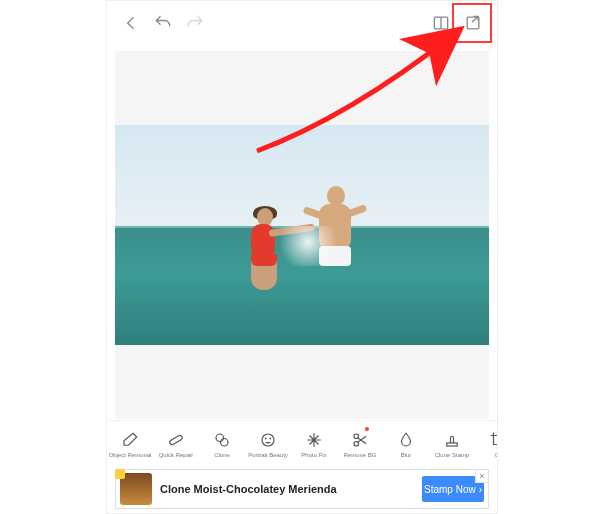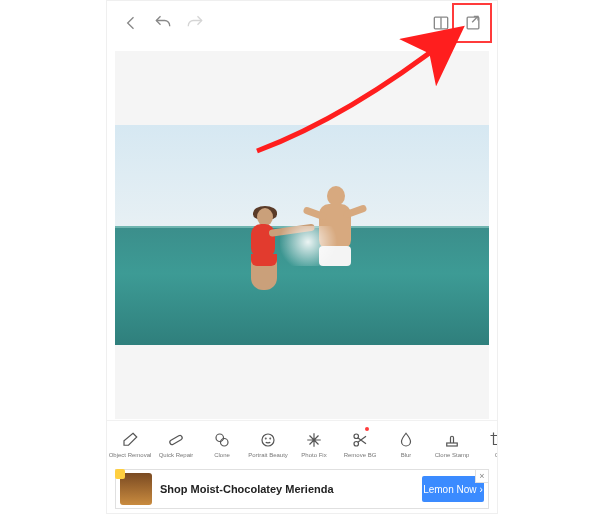--- a/index.html
+++ b/index.html
@@ -194,24 +194,24 @@
           </svg>
         </div>
     <div class="lbl">Cr</div>
       </div>
     </div>
 
   <div class="ad">
     <div class="ad-badge"></div>
     <div class="ad-thumb"></div>
     <div class="ad-text">
-      <div class="ad-title">Shop Moist-Chocolatey Merienda</div>
+      <div class="ad-title">Clone Moist-Chocolatey Merienda</div>
     </div>
     <div class="ad-cta">
-      <span>Lemon Now</span>
+      <span>Stamp Now</span>
       <span style="margin-left:3px">›</span>
     </div>
     <div class="ad-x">×</div>
   </div>
 
   <svg class="arrow-svg" viewBox="0 0 392 200">
     <defs>
       <marker id="ah" markerWidth="12" markerHeight="12" refX="9" refY="6" orient="auto">
         <path d="M0,0 L12,6 L0,12 L3,6 Z" fill="#ff1e1e"></path>
       </marker>

